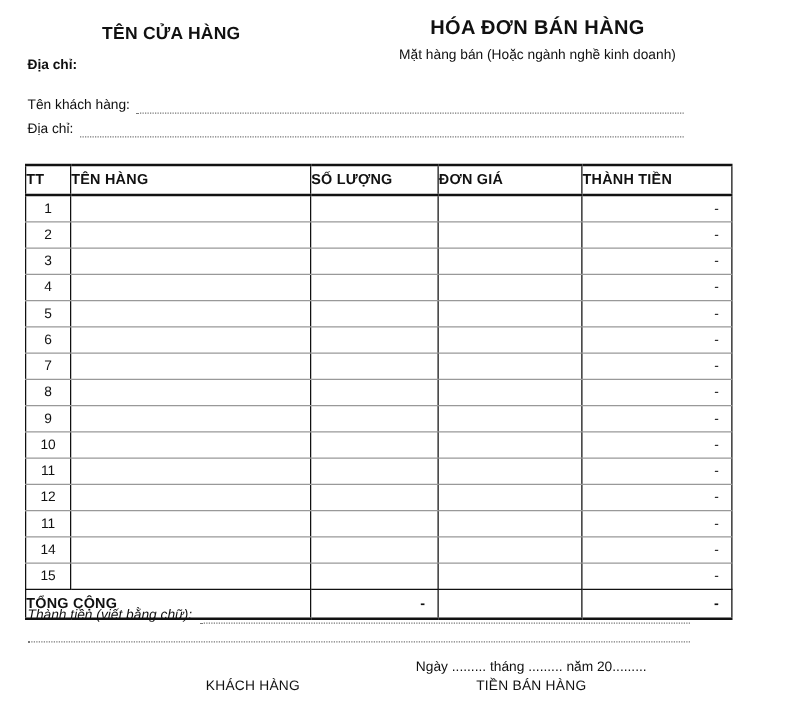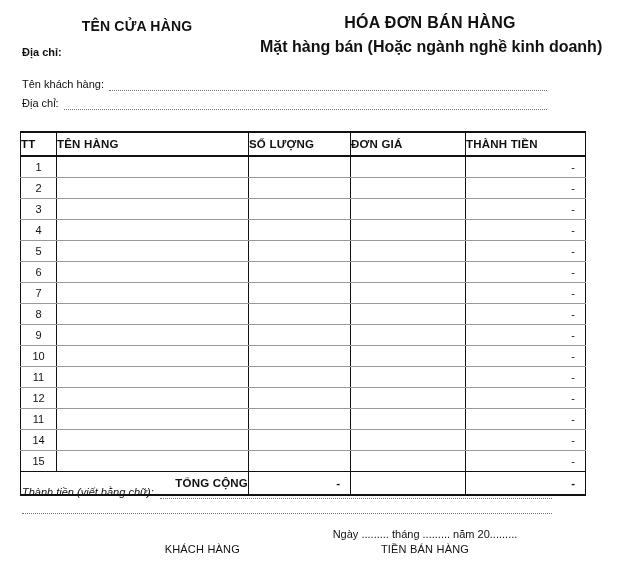--- a/index.html
+++ b/index.html
@@ -48,22 +48,22 @@
     text-align: center;
   }
   .doc-title {
     font-size: 16px;
     font-weight: bold;
     letter-spacing: 0.3px;
     white-space: nowrap;
   }
   .doc-subtitle {
     margin-top: 6px;
-    font-size: 16px;
-    font-weight: bold;
+    font-size: 11px;
+    font-weight: normal;
     white-space: nowrap;
   }
 
   
   .cust-field {
     position: absolute;
     left: 22px;
     display: flex;
     align-items: flex-end;
     width: 525px;
@@ -135,21 +135,21 @@
   }
 
   .total-row td {
     border-top: 1.8px solid #111;
     border-bottom: 2px solid #111;
     height: 22px;
     font-weight: bold;
     font-size: 11.5px;
   }
   .total-row .total-label {
-    text-align: right;
+    text-align: left;
     letter-spacing: 0.2px;
   }
   .total-row .total-qty {
     text-align: right;
     padding-right: 10px;
   }
   .total-row .total-amt {
     text-align: right;
     padding-right: 10px;
   }

